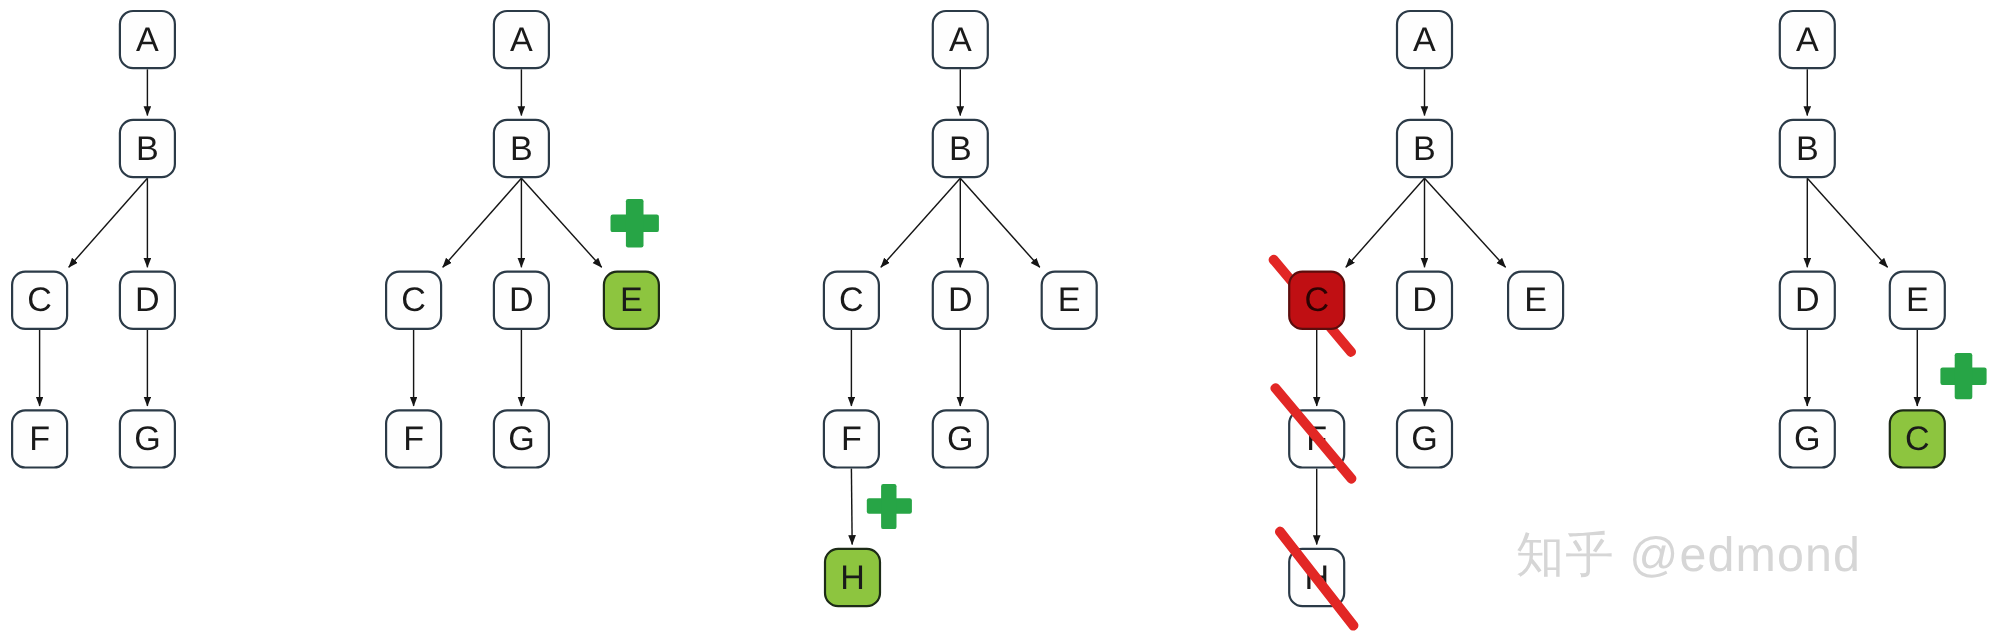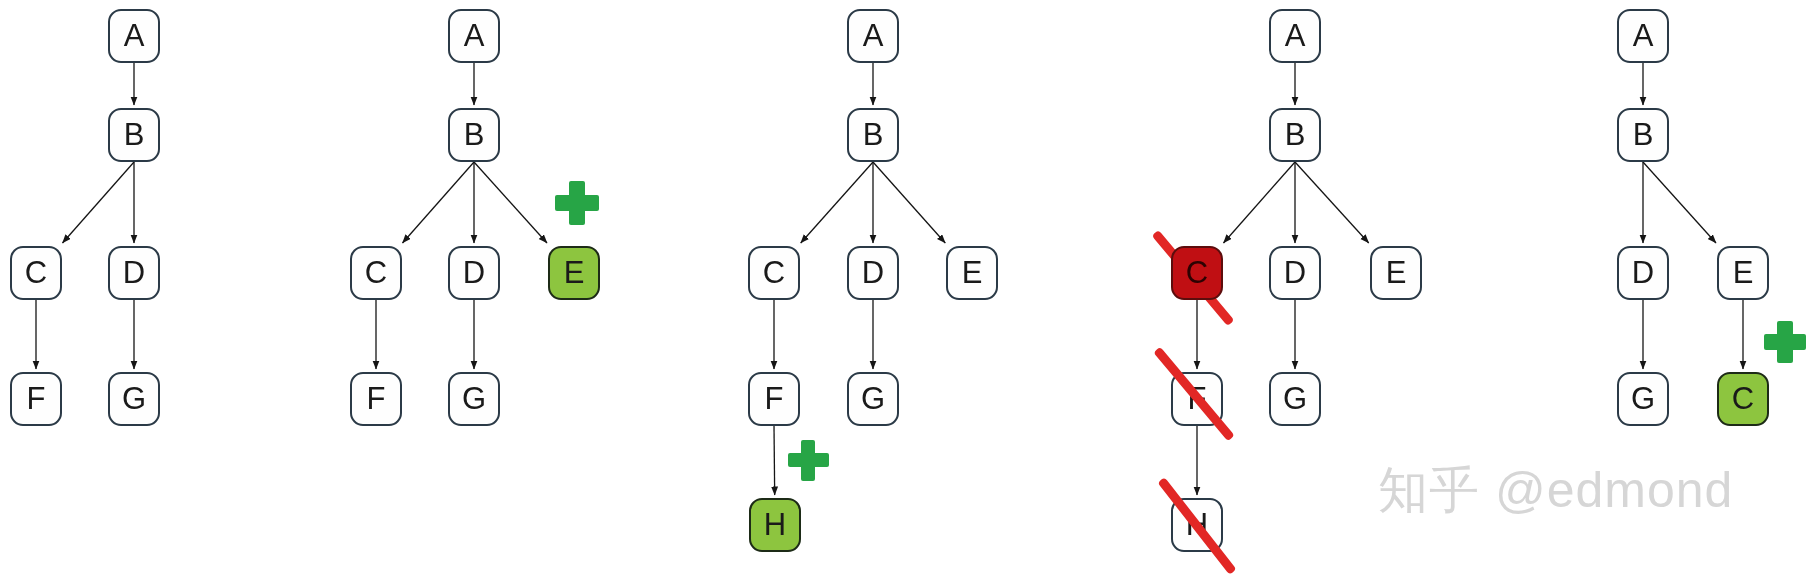--- a/index.html
+++ b/index.html
@@ -34,25 +34,26 @@
   }
   .slash.behind{z-index:2;}
   .slash.front{z-index:4;}
   .plus{position:absolute;z-index:5;}
   .plus::before,.plus::after{content:"";position:absolute;background:var(--plus-green,#27a546);border-radius:2px;}
   .plus::before{left:0;top:32%;width:100%;height:36%;}
   .plus::after{top:0;left:32%;width:36%;height:100%;}
   #watermark{
     position:absolute;
     z-index:6;
-    font-size:50px;
+    font-size:44px;
     line-height:1.3;
     color:#d6d6d6;
     white-space:nowrap;
     letter-spacing:1px;
+    margin-top:18px;
   }
 </style>
 </head>
 <body>
 
 <div id="canvas">
   <svg id="edges-svg" width="1809" height="575">
     <defs>
       <marker id="arrow" markerWidth="10" markerHeight="8" refX="8.5" refY="3.5" orient="auto" markerUnits="userSpaceOnUse">
         <path d="M0,0 L9,3.5 L0,7 Z" fill="#151515"></path>

